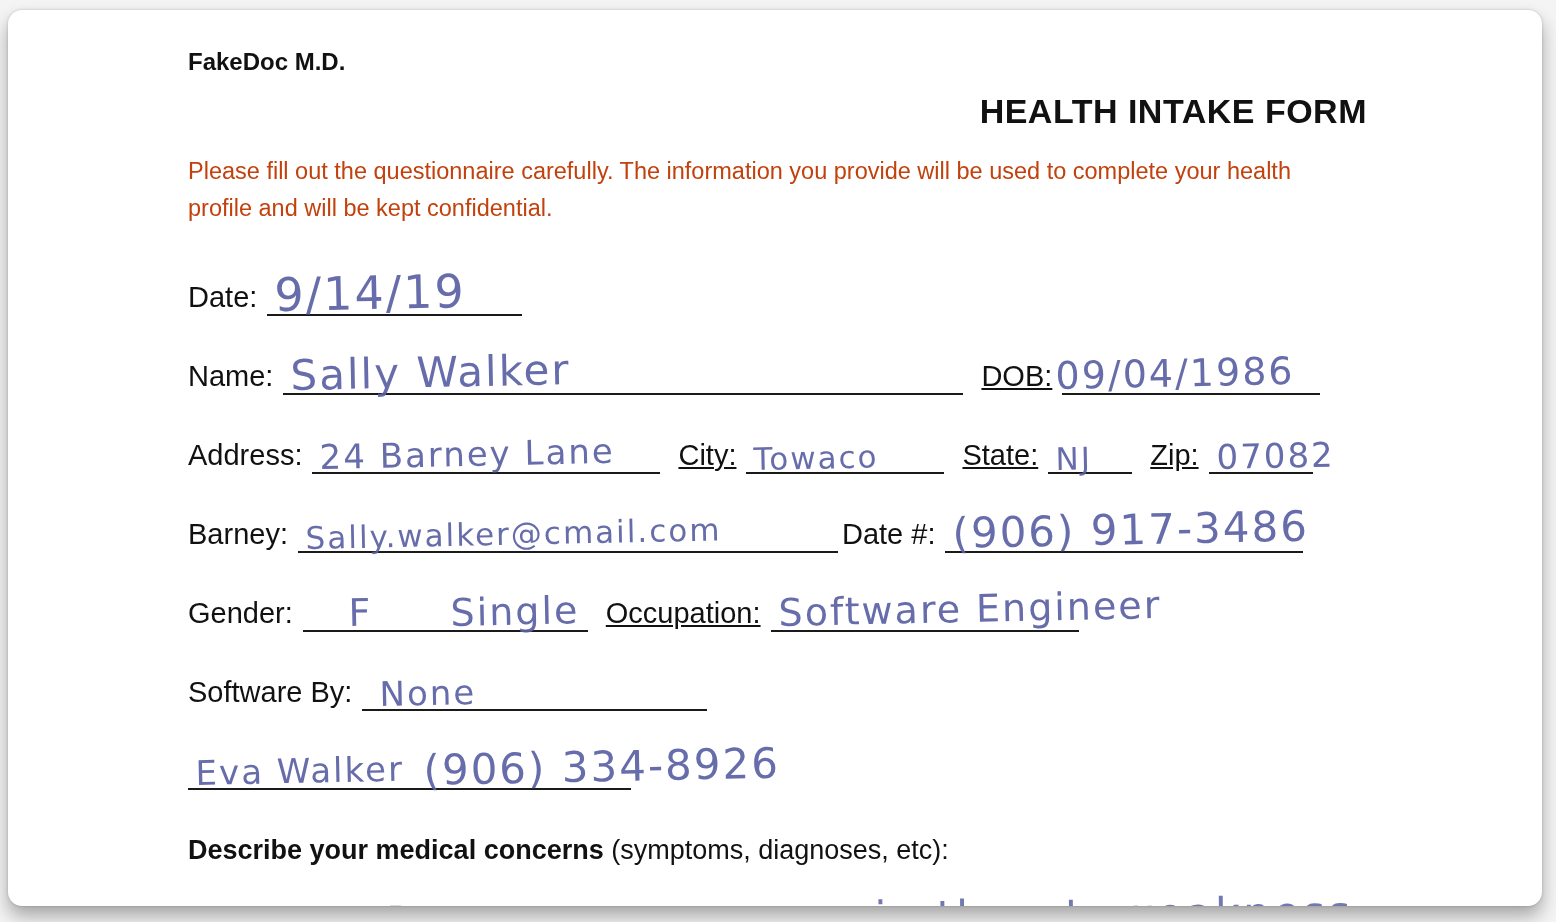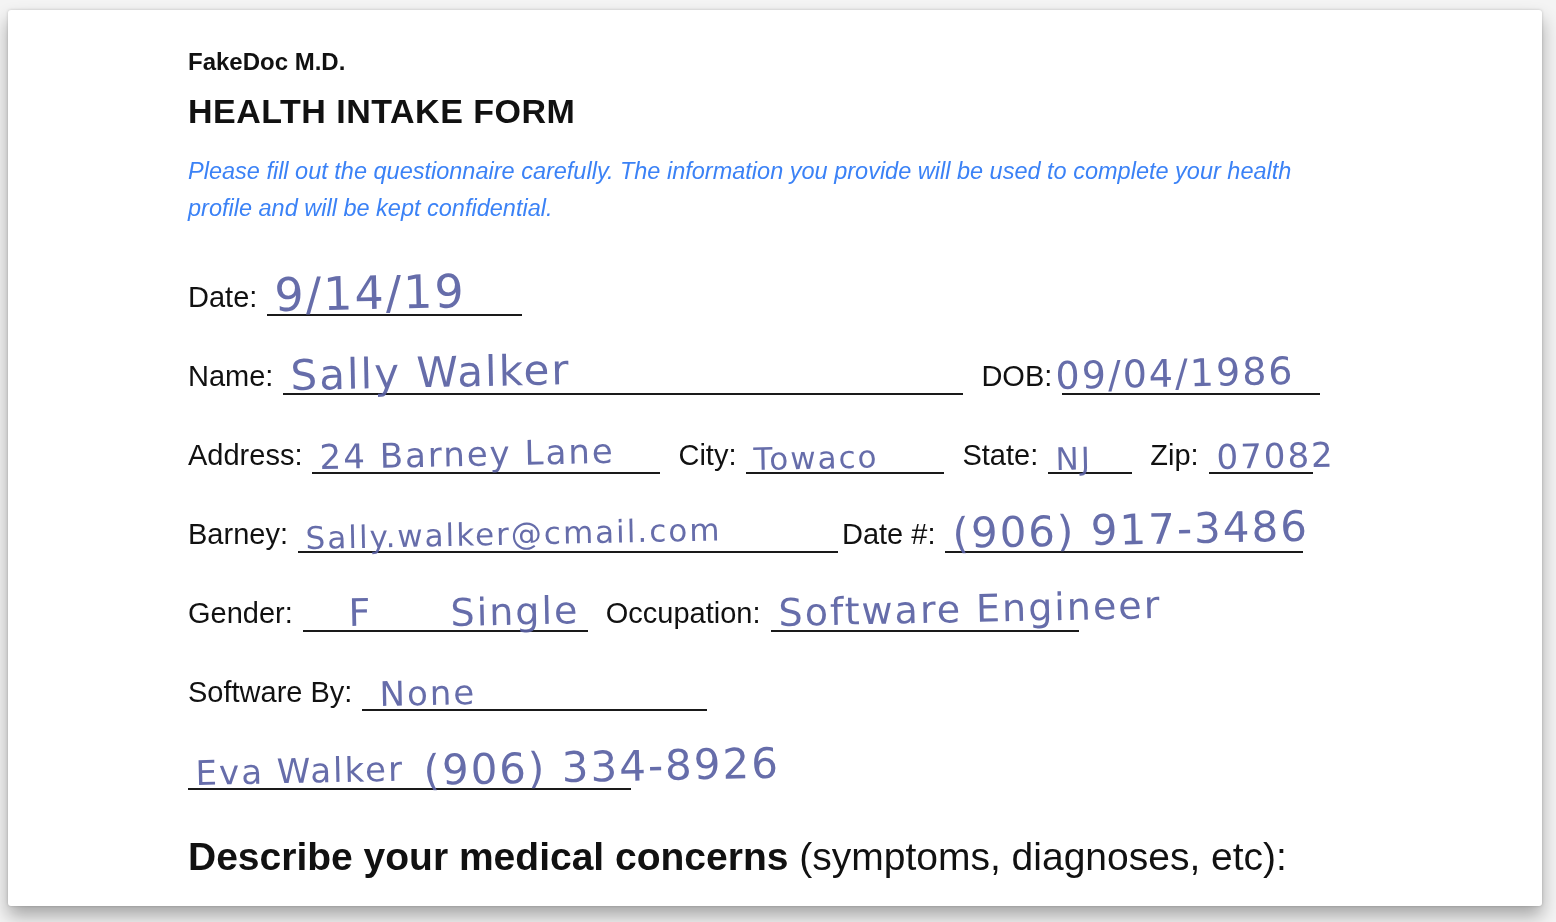--- a/index.html
+++ b/index.html
@@ -8,42 +8,42 @@
     background: #f4f4f4;
     font-family: "Liberation Sans", sans-serif;
     color: #111;
     overflow: hidden;
   }
   .page {
     position: absolute;
     left: 8px; top: 10px;
     width: 1534px; height: 896px;
     background: #ffffff;
-    border-radius: 3px;
+    border-radius: 14px;
     box-shadow: 0 10px 18px rgba(0,0,0,0.32), 0 0 3px rgba(0,0,0,0.18);
     overflow: hidden;
   }
   .content { padding: 30px 175px 0 180px; }
 
   .clinic-name { font-size: 24px; font-weight: bold; margin-top: 8px; }
-  .form-title  { text-align: left; font-size: 34px; font-weight: bold; letter-spacing: 0.5px; margin-top: 16px; }
+  .form-title  { text-align: right; font-size: 34px; font-weight: bold; letter-spacing: 0.5px; margin-top: 16px; }
   .instructions {
-    font-style: italic; font-size: 23.5px; line-height: 37px;
-    margin-top: 22px; max-width: 1150px; color: #3b82f6;
+    font-size: 23.5px; line-height: 37px;
+    margin-top: 22px; max-width: 1150px; color: #c2410c;
   }
 
   .row {
     display: flex; align-items: center;
     white-space: nowrap;
     font-size: 29px;
     height: 40px;
     margin-top: 39px;
   }
   .row .lbl { margin-right: 10px; }
-  .row .lbl.gap { margin-left: 18px; }
+  .row .lbl.gap { margin-left: 18px; text-decoration: underline; }
   .field {
     position: relative;
     flex: none;
     height: 38px;
     border-bottom: 2px solid #1a1a1a;
   }
   .hw {
     position: absolute;
     bottom: -5px; left: 8px;
     color: #5a61a3;
@@ -75,21 +75,21 @@
   #f-gender { width: 140px; }
   #f-gender .hw { left: 46px; }
   #f-marital{ width: 145px; }
   #f-occupation { width: 308px; }
   #f-referred   { width: 345px; }
   #f-referred .hw { left: 18px; }
   #f-emcontact  { width: 238px; }
   #f-emphone    { width: 205px; }
   #f-emphone .hw { left: -2px; }
 
-  .concerns-label { margin-top: 44px; font-size: 39px; }
+  .concerns-label { margin-top: 44px; font-size: 27px; }
   .concerns-label b { font-weight: bold; }
   .concerns-value {
     display: block;
     margin: 26px 0 0 198px;
     color: #5a61a3;
     font-family: "DejaVu Sans", sans-serif;
     font-size: 43px;
     letter-spacing: 3px;
     white-space: nowrap;
     transform: rotate(-0.6deg);

